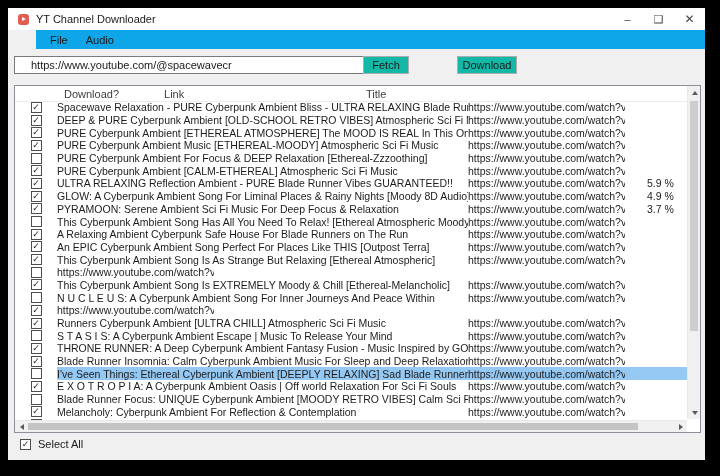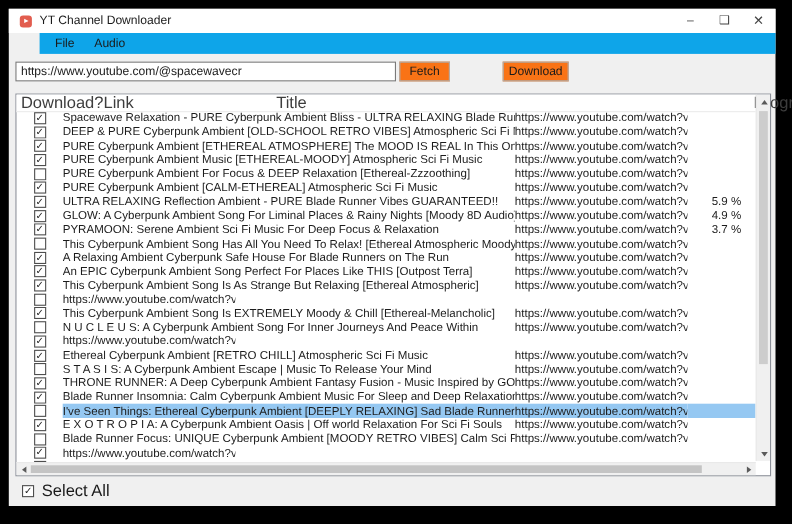--- a/index.html
+++ b/index.html
@@ -20,32 +20,32 @@
   .win-btn{width:31px;height:100%;display:flex;align-items:center;justify-content:center;
     font-size:11px;color:#444;line-height:1;}
   .win-btn.close{font-size:12px;}
 
   
   .menubar{position:absolute;left:0;top:22px;right:0;height:19px;background:#0ea5e9;display:flex;align-items:center;padding-left:5px;margin-left:28px;}
   .menu-item{font-size:11px;color:#1a1a1a;padding:2px 9px;}
 
   
   .url-input{position:absolute;left:6px;top:48px;width:336px;height:16px;border:1px solid #7a7a7a;
-    background:#fff;font-family:"Liberation Sans",sans-serif;font-size:11px;color:#1a1a1a;padding:0 4px;outline:none;}
-  .btn{position:absolute;top:48px;height:18px;background:#f97316;border:1px solid #adadad;
+    background:#fff;font-family:"Liberation Sans",sans-serif;font-size:11px;color:#1a1a1a;padding:0 16px;outline:none;}
+  .btn{position:absolute;top:48px;height:18px;background:#14b8a6;border:1px solid #adadad;
     font-size:11px;color:#1a1a1a;display:flex;align-items:center;justify-content:center;box-sizing:border-box;}
   .btn-fetch{left:355px;width:46px;}
   .btn-download{left:409px;width:60px;margin-left:40px;}
 
   
   .table{position:absolute;left:6px;top:77px;width:687px;height:348px;background:#ffffff;
     border:1px solid #8b8f98;box-sizing:border-box;}
   .thead{position:absolute;left:0;top:0;right:13px;height:15px;display:flex;background:#ffffff;
     border-bottom:1px solid #ececec;}
-  .th{font-size:15px;color:#3d3d3d;display:flex;align-items:center;box-sizing:border-box;}
+  .th{font-size:11px;color:#3d3d3d;display:flex;align-items:center;box-sizing:border-box;margin-left:45px;}
   .col-check{flex:0 0 42px;padding-left:4px;}
   .col-title{flex:0 0 411px;}
   .col-link{flex:0 0 157px;}
   .col-progress{flex:1 1 auto;padding-left:23px;}
 
   .tbody{position:absolute;left:0;top:15px;right:13px;height:321px;overflow:hidden;}
   .trow{display:flex;height:12.7px;align-items:center;}
   .cell{font-size:10.5px;color:#1c1c1c;white-space:nowrap;overflow:hidden;box-sizing:border-box;
     height:100%;display:flex;align-items:center;}
   .cell.c-check{flex:0 0 42px;justify-content:center;}
@@ -66,21 +66,21 @@
   .tri-left{width:0;height:0;border-top:3px solid transparent;border-bottom:3px solid transparent;border-right:4px solid #5a5a5a;}
   .tri-right{width:0;height:0;border-top:3px solid transparent;border-bottom:3px solid transparent;border-left:4px solid #5a5a5a;}
 
   
   .hscroll{position:absolute;left:0;right:13px;bottom:0;height:12px;background:#f0f0f0;border-top:1px solid #e9e9e9;box-sizing:border-box;}
   .hthumb{position:absolute;top:2px;bottom:2px;left:13px;width:610px;background:#c4c4c4;}
   .harrow{position:absolute;top:0;width:13px;height:11px;display:flex;align-items:center;justify-content:center;}
 
   
   .select-all{position:absolute;left:12px;top:430px;display:flex;align-items:center;gap:7px;}
-  .select-all .label{font-size:15px;color:#1a1a1a;text-align:center;}
+  .select-all .label{font-size:11px;color:#1a1a1a;text-align:center;}
 </style>
 </head>
 <body>
 
 <div class="window">
 
   <div class="titlebar">
     <div class="app-icon"></div>
     <div class="title-text">YT Channel Downloader</div>
     <div class="win-controls">
@@ -239,21 +239,21 @@
     <div class="cell c-check">
       <span class="checkbox">✓</span>
     </div>
     <div class="cell c-link">https://www.youtube.com/watch?v=qVyg3NW6Fk4</div>
     <div class="cell c-progress"></div>
   </div>
         <div class="trow">
     <div class="cell c-check">
       <span class="checkbox">✓</span>
     </div>
-    <div class="cell c-title">Ethereal Cyberpunk Ambient [RETRO CHILL] Atmospheric Sci Fi Music</div>
+    <div class="cell c-title">Runners Cyberpunk Ambient [ULTRA CHILL] Atmospheric Sci Fi Music</div>
     <div class="cell c-link">https://www.youtube.com/watch?v=18zc_YJgLQM</div>
     <div class="cell c-progress"></div>
   </div>
         <div class="trow">
     <div class="cell c-check">
       <span class="checkbox"></span>
     </div>
     <div class="cell c-title">S T A S I S: A Cyberpunk Ambient Escape | Music To Release Your Mind</div>
     <div class="cell c-link">https://www.youtube.com/watch?v=BOywActiBaw</div>
     <div class="cell c-progress"></div>
@@ -295,20 +295,21 @@
       <span class="checkbox"></span>
     </div>
     <div class="cell c-title">Blade Runner Focus: UNIQUE Cyberpunk Ambient [MOODY RETRO VIBES] Calm Sci Fi Music</div>
     <div class="cell c-link">https://www.youtube.com/watch?v=gPsnRpRmkvs</div>
     <div class="cell c-progress"></div>
   </div>
         <div class="trow">
     <div class="cell c-check">
       <span class="checkbox">✓</span>
     </div>
+    <div class="cell c-title">Melancholy: Cyberpunk Ambient For Reflection &amp; Contemplation</div>
     <div class="cell c-link">https://www.youtube.com/watch?v=7TPQ9yOmaok</div>
     <div class="cell c-progress"></div>
   </div>
         <div class="trow">
     <div class="cell c-check">
       <span class="checkbox">✓</span>
     </div>
     <div class="cell c-title">This Planet Isn't Real... Or Is It?</div>
     <div class="cell c-link">https://www.youtube.com/watch?v=…</div>
     <div class="cell c-progress"></div>

